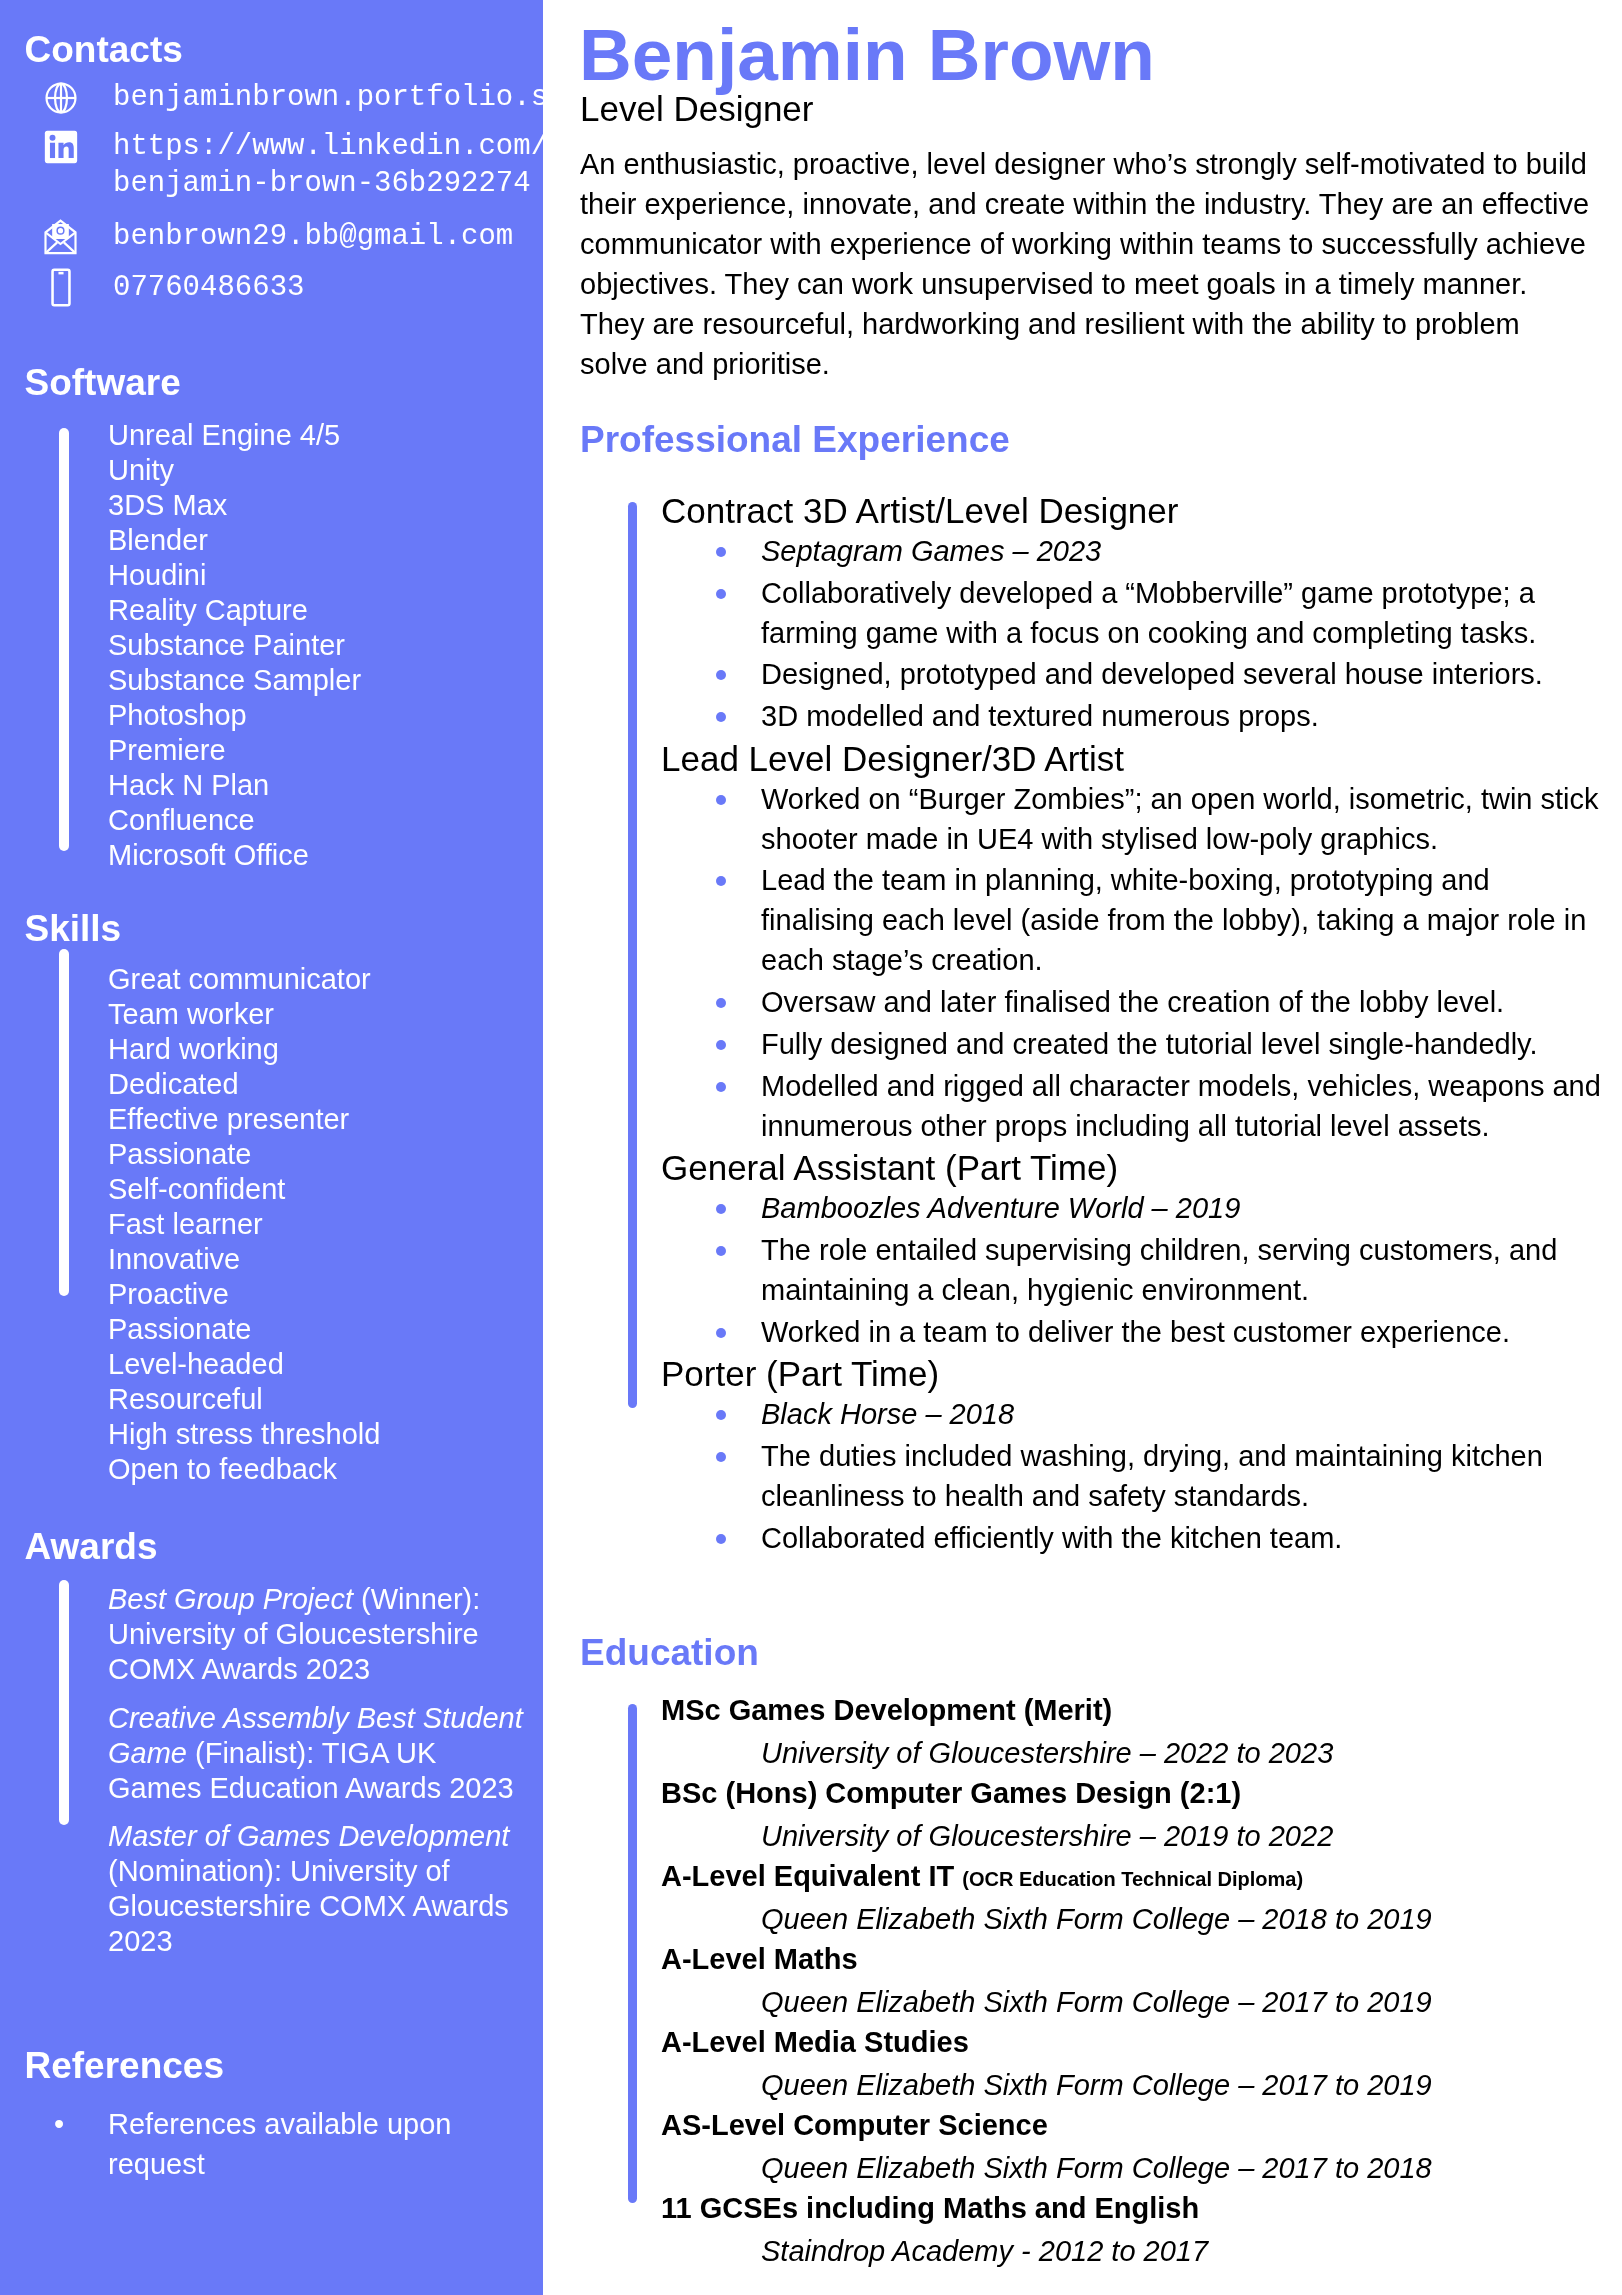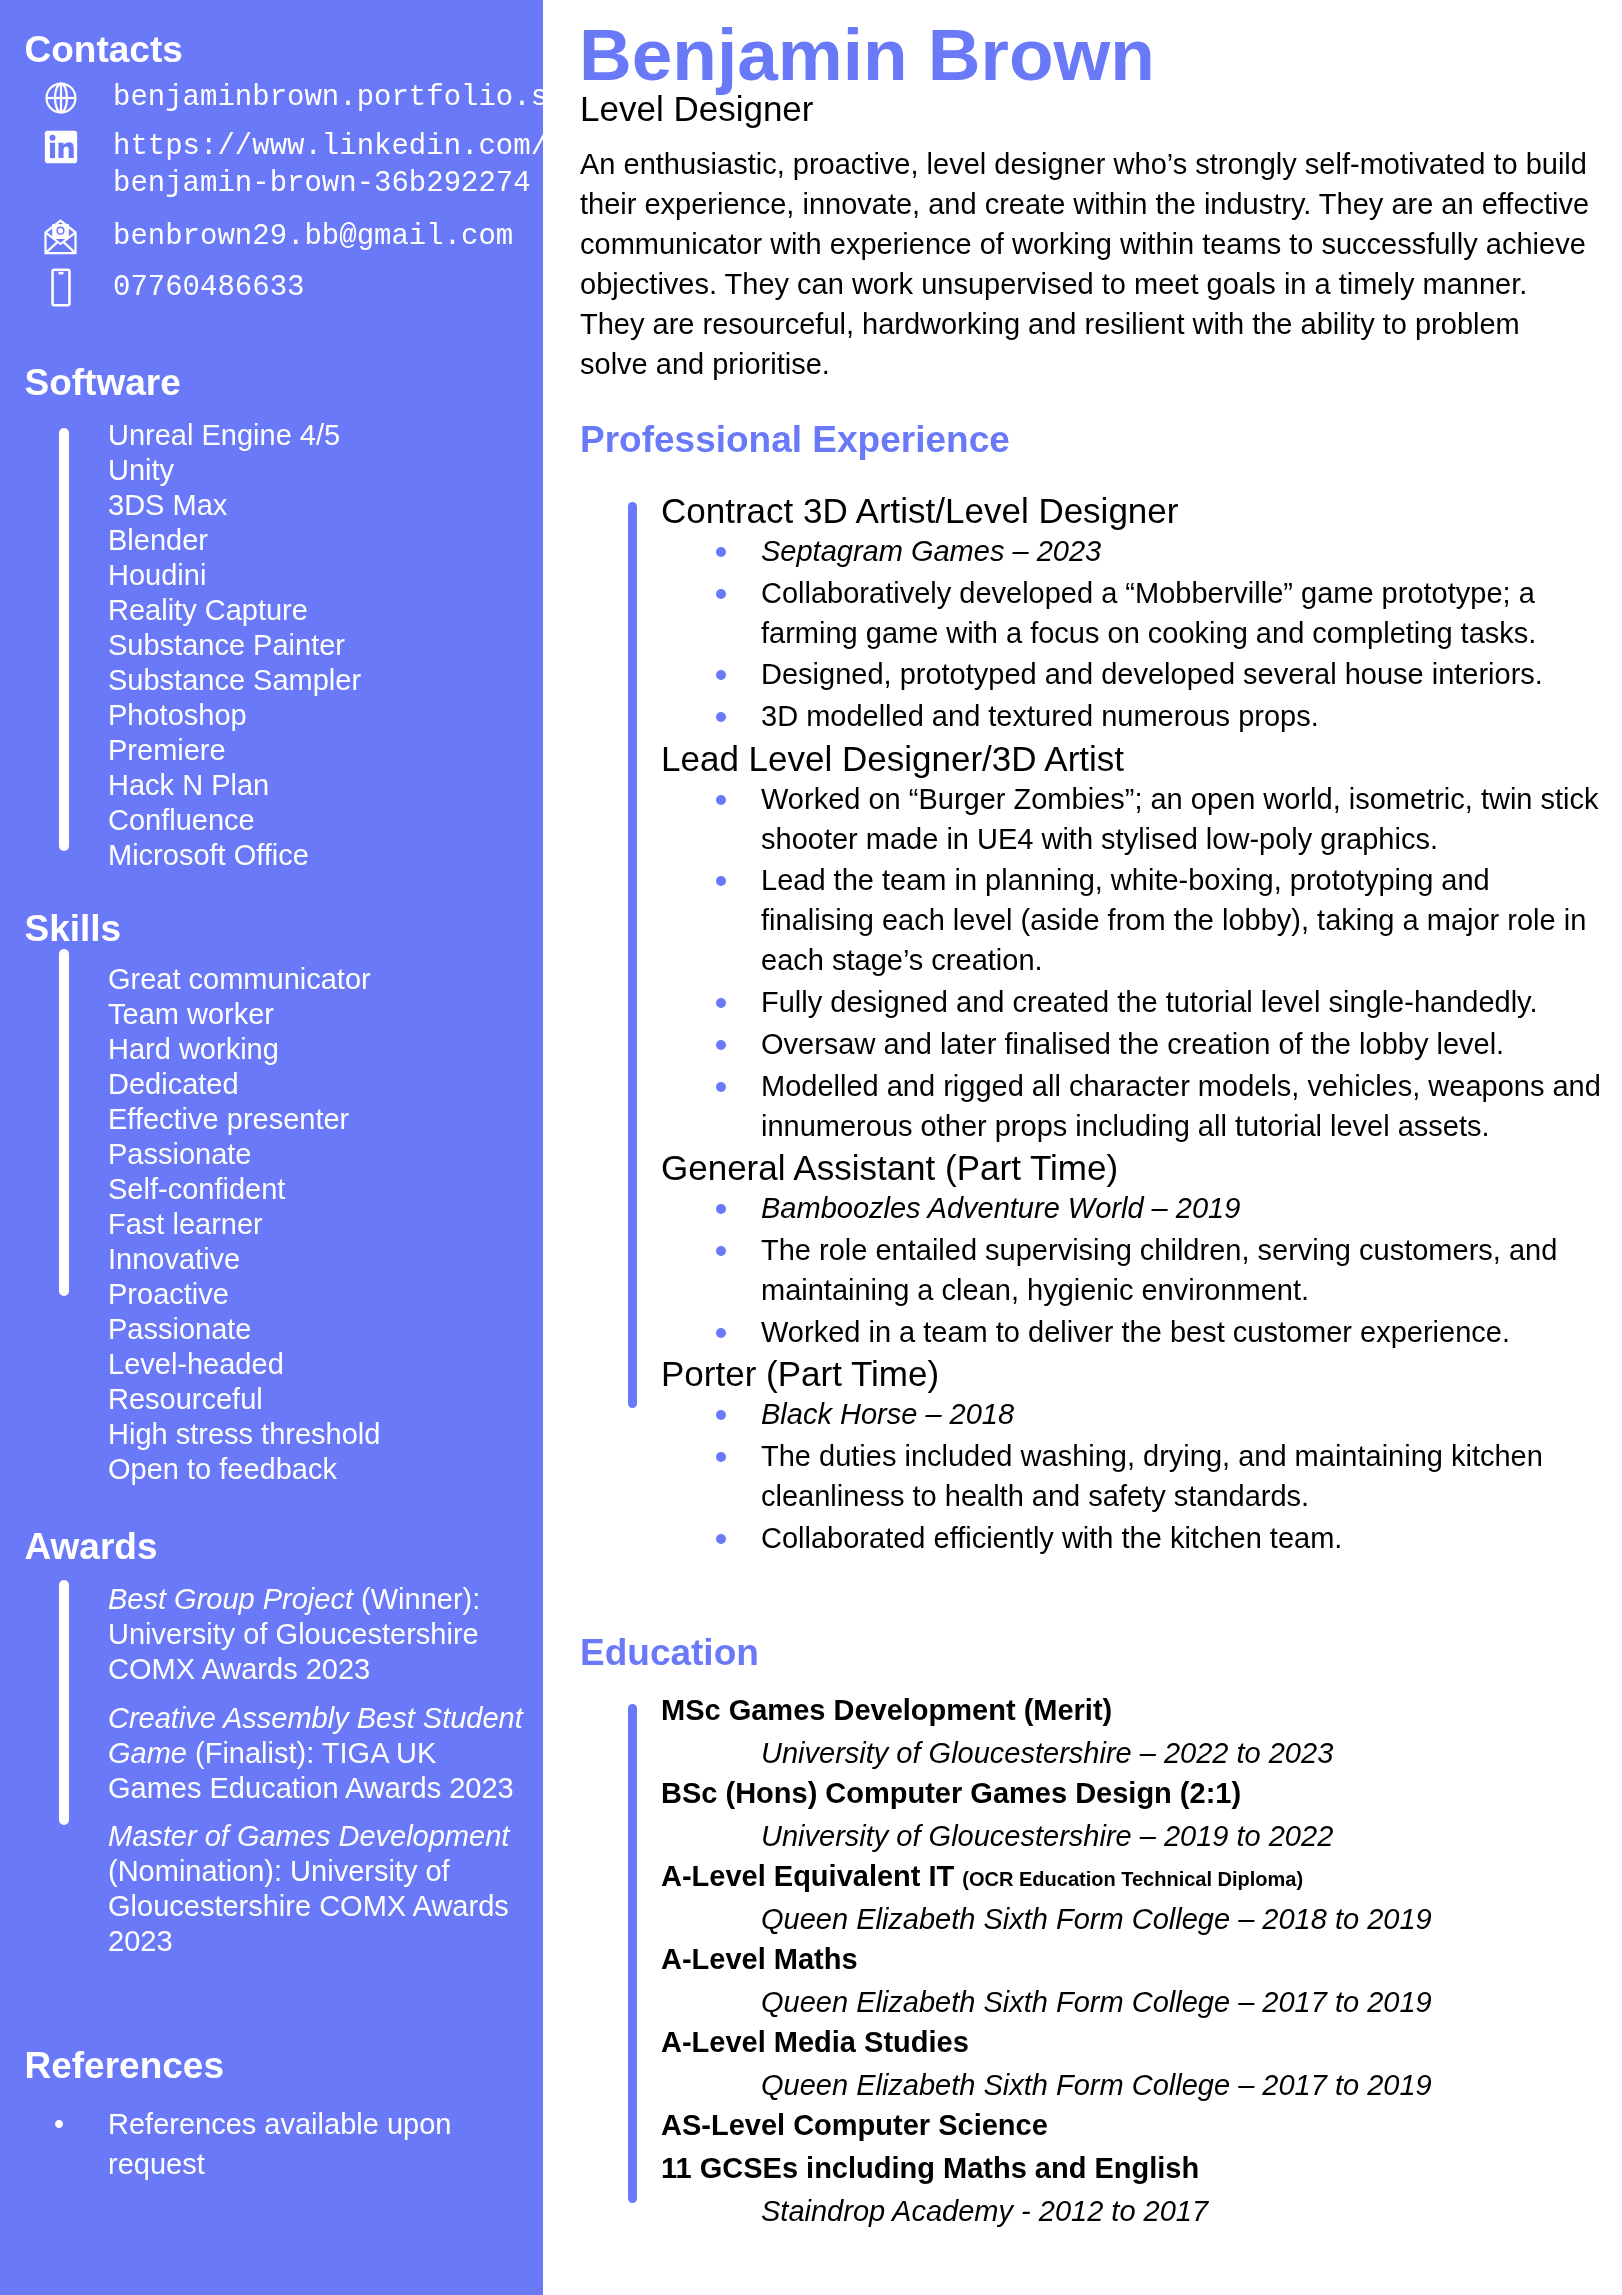--- a/index.html
+++ b/index.html
@@ -161,22 +161,22 @@
         <li>Collaboratively developed a “Mobberville” game prototype; a farming game with a focus on cooking and completing tasks.</li>
         <li>Designed, prototyped and developed several house interiors.</li>
         <li>3D modelled and textured numerous props.</li>
       </ul>
     </div>
     <div>
       <div class="job-title">Lead Level Designer/3D Artist</div>
       <ul class="job-bullets">
         <li>Worked on “Burger Zombies”; an open world, isometric, twin stick shooter made in UE4 with stylised low-poly graphics.</li>
         <li>Lead the team in planning, white-boxing, prototyping and finalising each level (aside from the lobby), taking a major role in each stage’s creation.</li>
+        <li>Oversaw and later finalised the creation of the lobby level.</li>
         <li>Fully designed and created the tutorial level single-handedly.</li>
-        <li>Oversaw and later finalised the creation of the lobby level.</li>
         <li>Modelled and rigged all character models, vehicles, weapons and innumerous other props including all tutorial level assets.</li>
       </ul>
     </div>
     <div>
       <div class="job-title">General Assistant (Part Time)</div>
       <ul class="job-bullets">
         <li class="company">Bamboozles Adventure World – 2019</li>
         <li>The role entailed supervising children, serving customers, and maintaining a clean, hygienic environment.</li>
         <li>Worked in a team to deliver the best customer experience.</li>
       </ul>
@@ -209,20 +209,21 @@
     <div>
       <div class="edu-title"><span>A-Level Maths</span><span class="small"></span></div>
       <div class="edu-place">Queen Elizabeth Sixth Form College – 2017 to 2019</div>
     </div>
     <div>
       <div class="edu-title"><span>A-Level Media Studies</span><span class="small"></span></div>
       <div class="edu-place">Queen Elizabeth Sixth Form College – 2017 to 2019</div>
     </div>
     <div>
       <div class="edu-title"><span>AS-Level Computer Science</span><span class="small"></span></div>
+      <div class="edu-place">Queen Elizabeth Sixth Form College – 2017 to 2018</div>
     </div>
     <div>
       <div class="edu-title"><span>11 GCSEs including Maths and English</span><span class="small"></span></div>
       <div class="edu-place">Staindrop Academy - 2012 to 2017</div>
     </div>
   </div>
 </main>
 
 
 </body></html>

